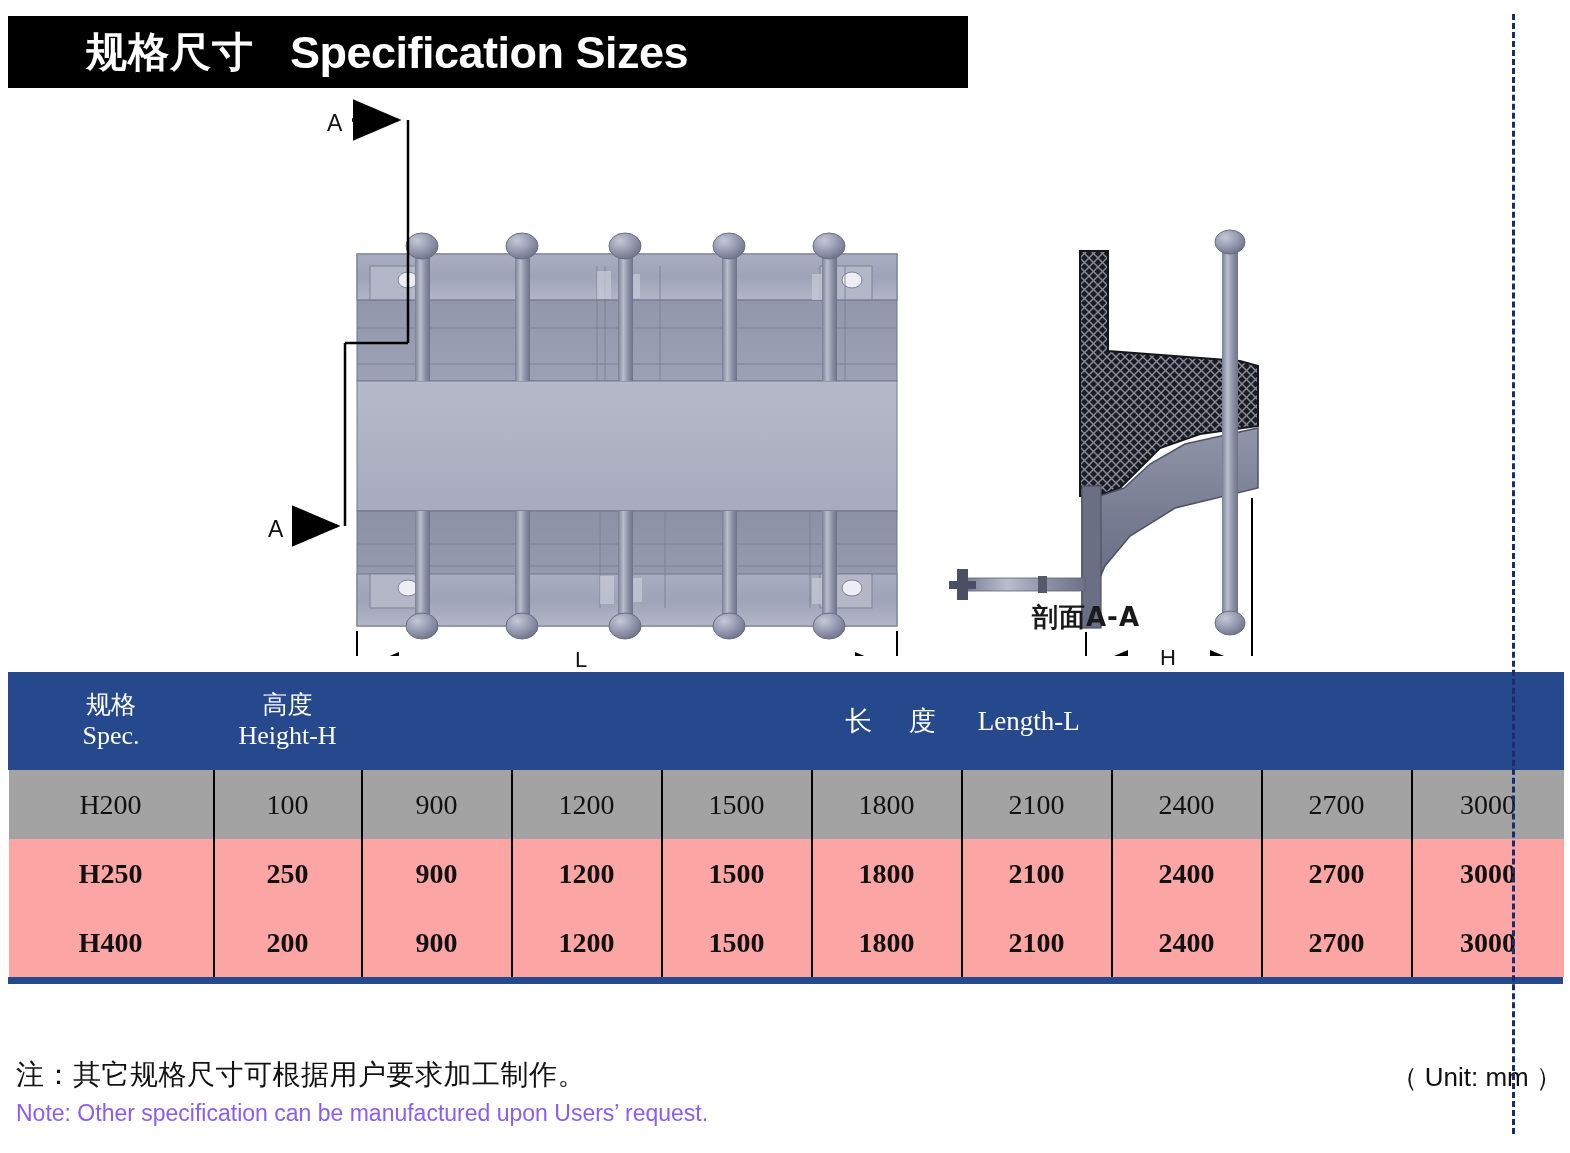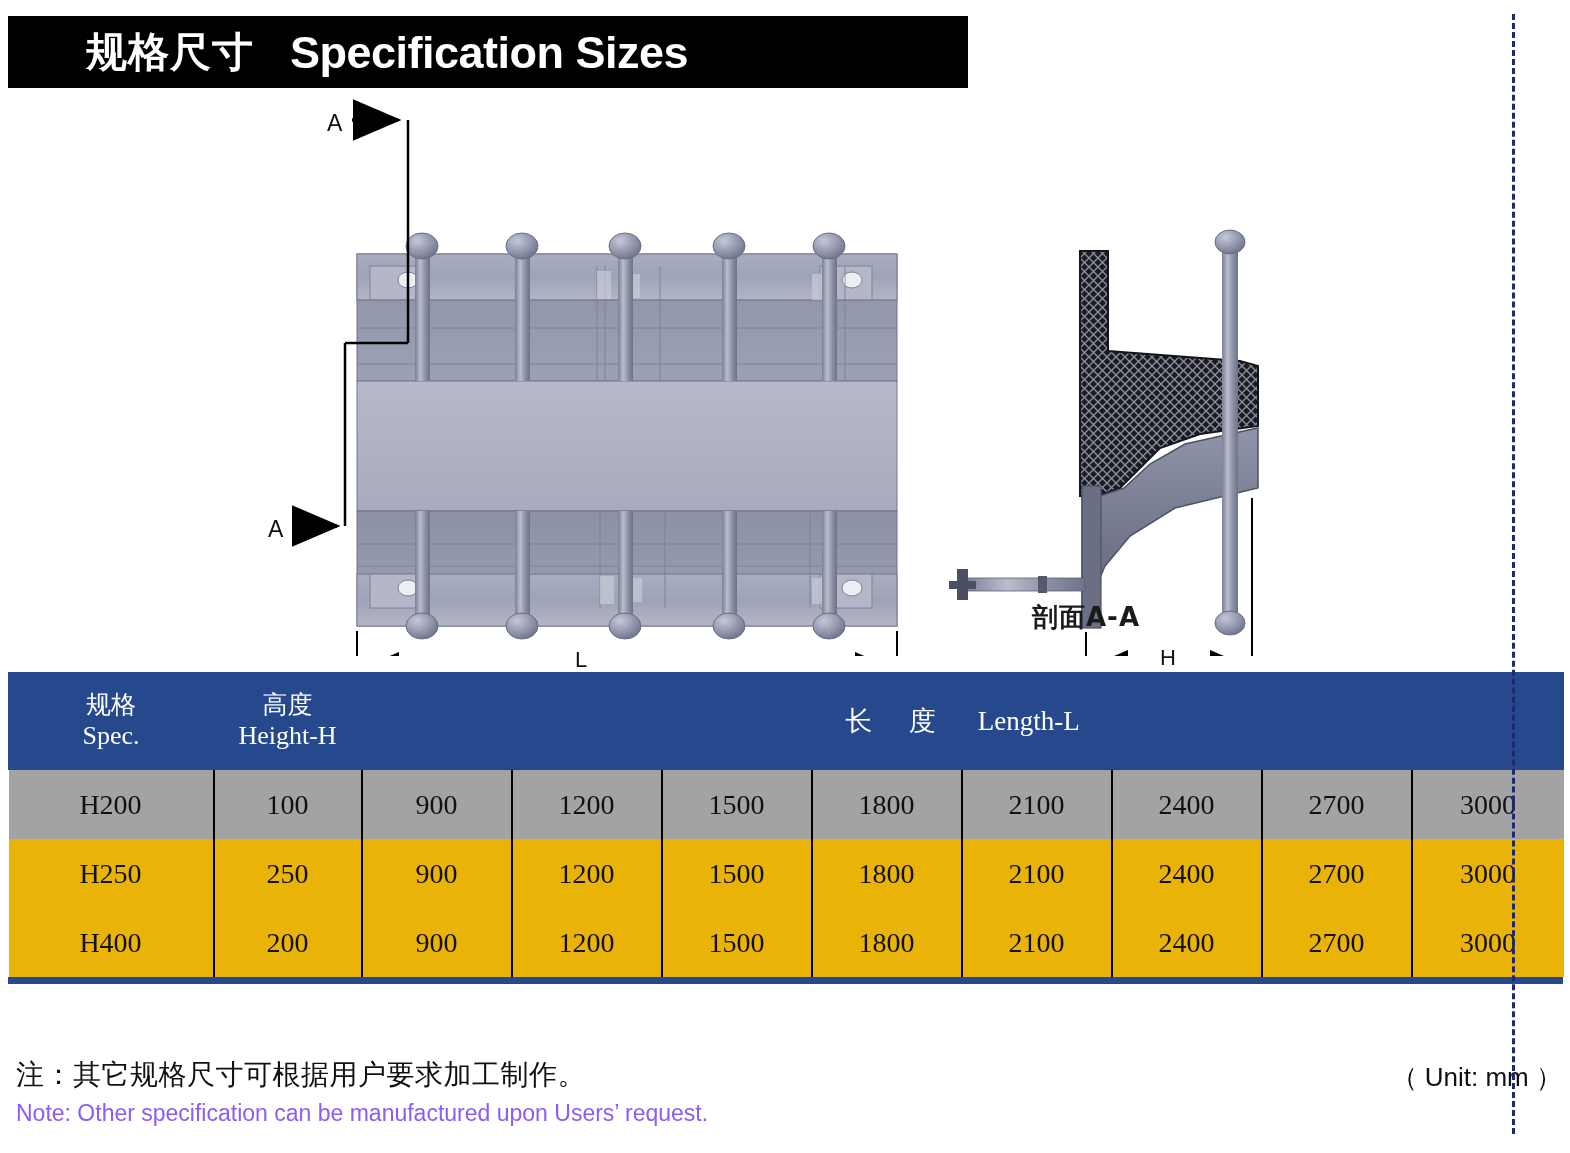--- a/index.html
+++ b/index.html
@@ -126,21 +126,21 @@
     height: 69px;
     text-align: center;
     vertical-align: middle;
     font-size: 28px;
     color: #111111;
     border-left: 2px solid #000000;
     border-right: 2px solid #000000;
     font-family: "Liberation Serif", serif;
   }
   table.spec-table tbody tr.row-odd td { background: #a3a3a3; }
-  table.spec-table tbody tr.row-even td { background: #eab308; }
+  table.spec-table tbody tr.row-even td { background: #fca5a5; font-weight: bold; }
   table.spec-table tbody tr td:first-child { border-left: none; }
   table.spec-table tbody tr td:last-child { border-right: none; }
   #table-bottom-rule {
     height: 7px;
     background: #26498E;
     width: 1555px;
   }
 
   
   #notes {

